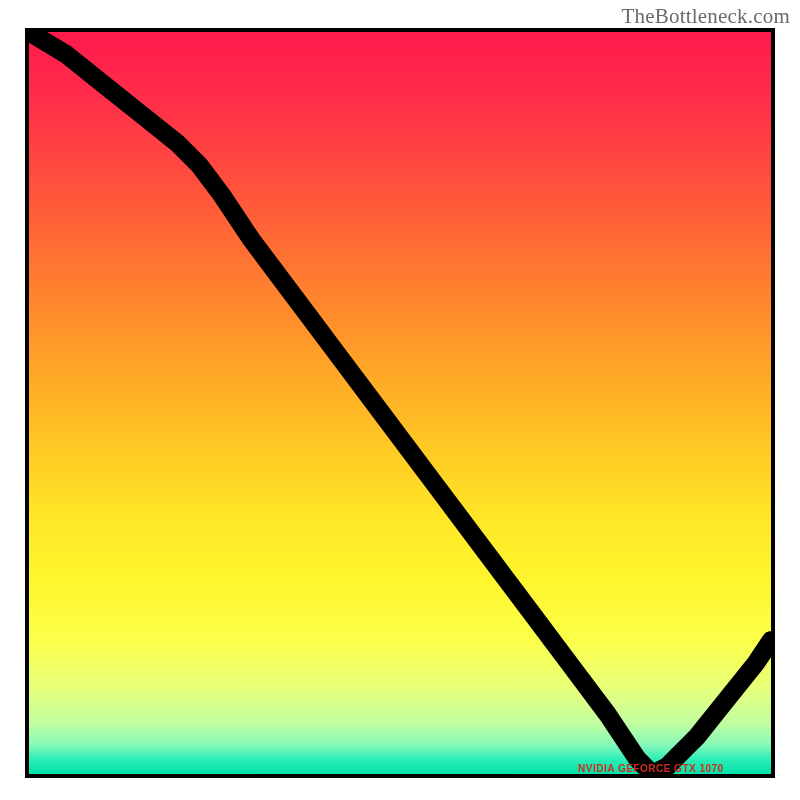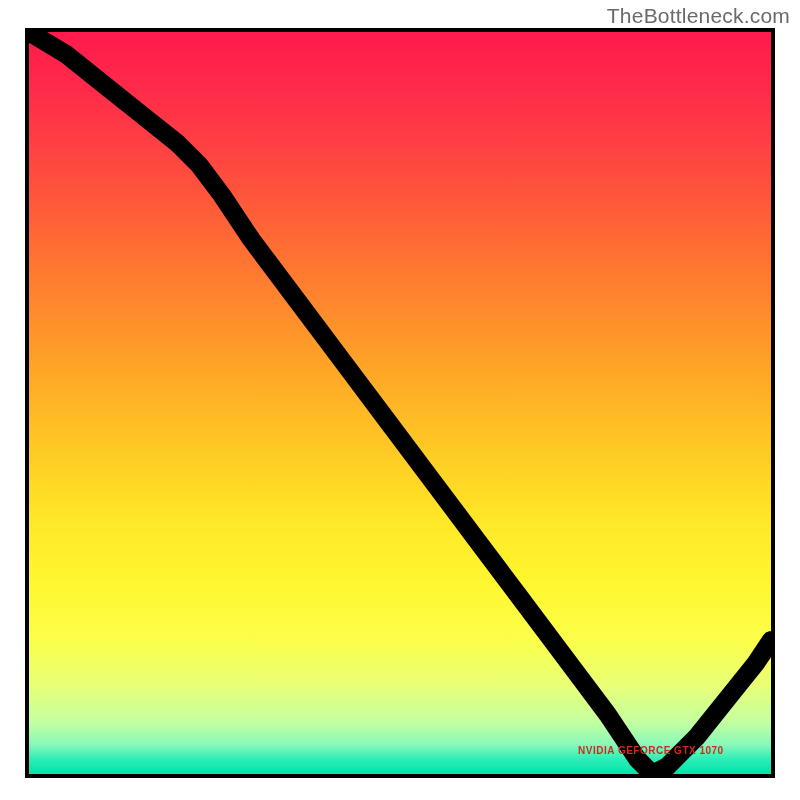--- a/index.html
+++ b/index.html
@@ -17,20 +17,21 @@
     height: 800px;
   }
   .watermark {
     position: absolute;
     top: 4px;
     right: 10px;
     color: #6a6a6a;
     font-size: 21px;
     font-weight: 500;
     letter-spacing: 0.2px;
+    font-family: Liberation Serif, serif;
   }
   .plot {
     position: absolute;
     left: 25px;
     top: 28px;
     width: 750px;
     height: 750px;
     border: 4px solid #000;
     box-sizing: border-box;
     overflow: hidden;
@@ -65,21 +66,21 @@
   }
   .data-line {
     fill: none;
     stroke: #000;
     stroke-width: 2.5;
     stroke-linejoin: round;
     stroke-linecap: round;
   }
   .floor-label {
     position: absolute;
-    bottom: 18px;
+    bottom: 0;
     color: #d02a1f;
     font-size: 10px;
     font-weight: 700;
     letter-spacing: 0.5px;
     text-transform: uppercase;
     white-space: nowrap;
   }
 </style>
 </head>
 <body>

